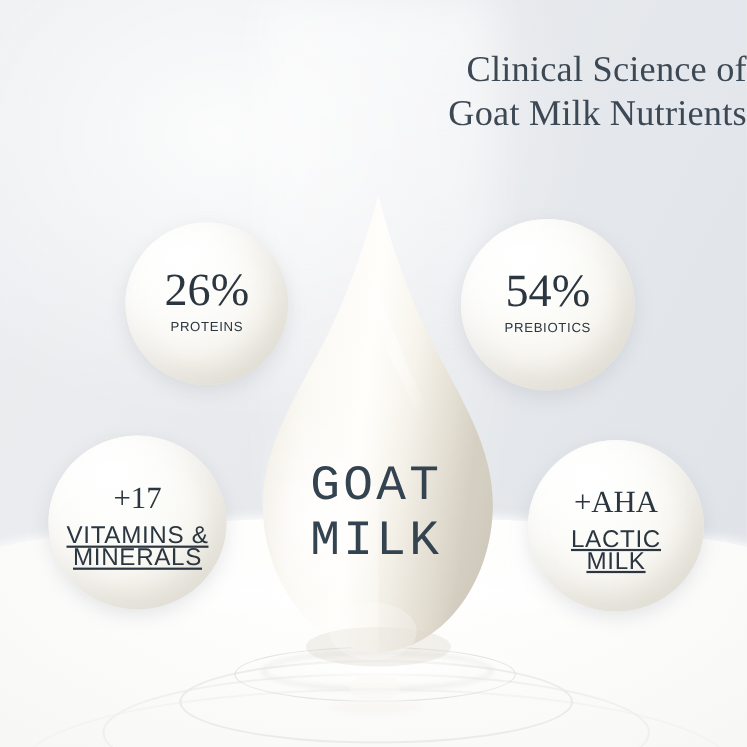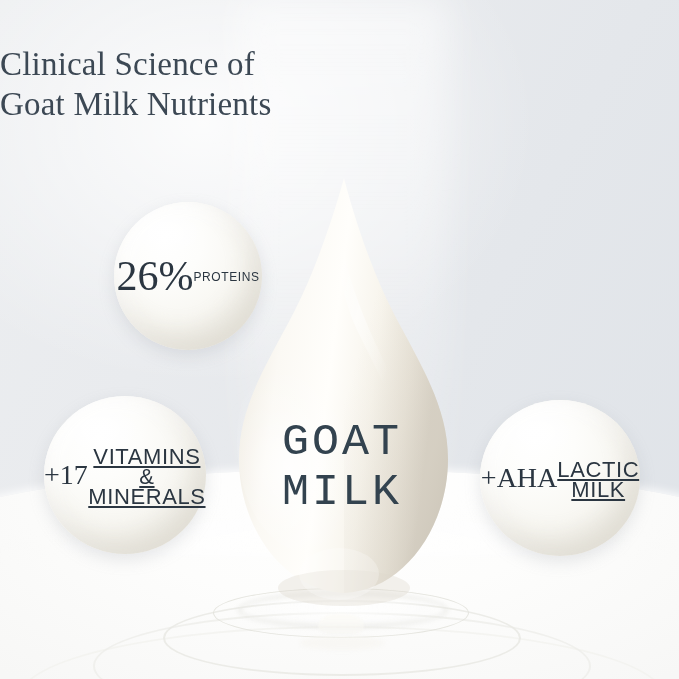--- a/index.html
+++ b/index.html
@@ -30,21 +30,21 @@
     filter: blur(18px);
     pointer-events: none;
   }
 
   
   .title {
     position: absolute;
     left: 0;
     top: 44px;
     width: 679px;
-    text-align: left;
+    text-align: right;
     font-family: "Liberation Serif", "DejaVu Serif", serif;
     font-size: 33px;
     line-height: 40px;
     color: #3c4854;
     letter-spacing: 0.2px;
     white-space: pre-line;
   }
 
   
   .pool {
@@ -111,21 +111,21 @@
     height: 440px;
     pointer-events: none;
   }
   .drop-wrap svg { display: block; width: 250px; height: 440px; }
 
   
   .bubble {
     position: absolute;
     border-radius: 50%;
     display: flex;
-    flex-direction: row;
+    flex-direction: column;
     align-items: center;
     justify-content: center;
     text-align: center;
     color: #2e3a45;
     background:
       radial-gradient(circle at 34% 26%, #ffffff 0%, #fdfdfb 26%, #f8f7f2 55%, #eeece4 82%, #e3e0d6 100%);
     box-shadow:
       inset -10px -14px 26px rgba(206,202,190,0.45),
       inset 8px 10px 20px rgba(255,255,255,0.9),
       0 6px 16px rgba(150,155,162,0.22);
@@ -261,20 +261,24 @@
   </div>
 
   <div class="drop-label">GOAT
 MILK</div>
 
   <div class="bubble" id="bubble-proteins">
     <div class="big">26%</div>
     <div class="small">PROTEINS</div>
   </div>
 
+  <div class="bubble" id="bubble-prebiotics">
+    <div class="big">54%</div>
+    <div class="small">PREBIOTICS</div>
+  </div>
 
   <div class="bubble" id="bubble-vitamins">
     <div class="big">+17</div>
     <div class="small">VITAMINS &amp;
 MINERALS</div>
   </div>
 
   <div class="bubble" id="bubble-aha">
     <div class="big">+AHA</div>
     <div class="small">LACTIC

